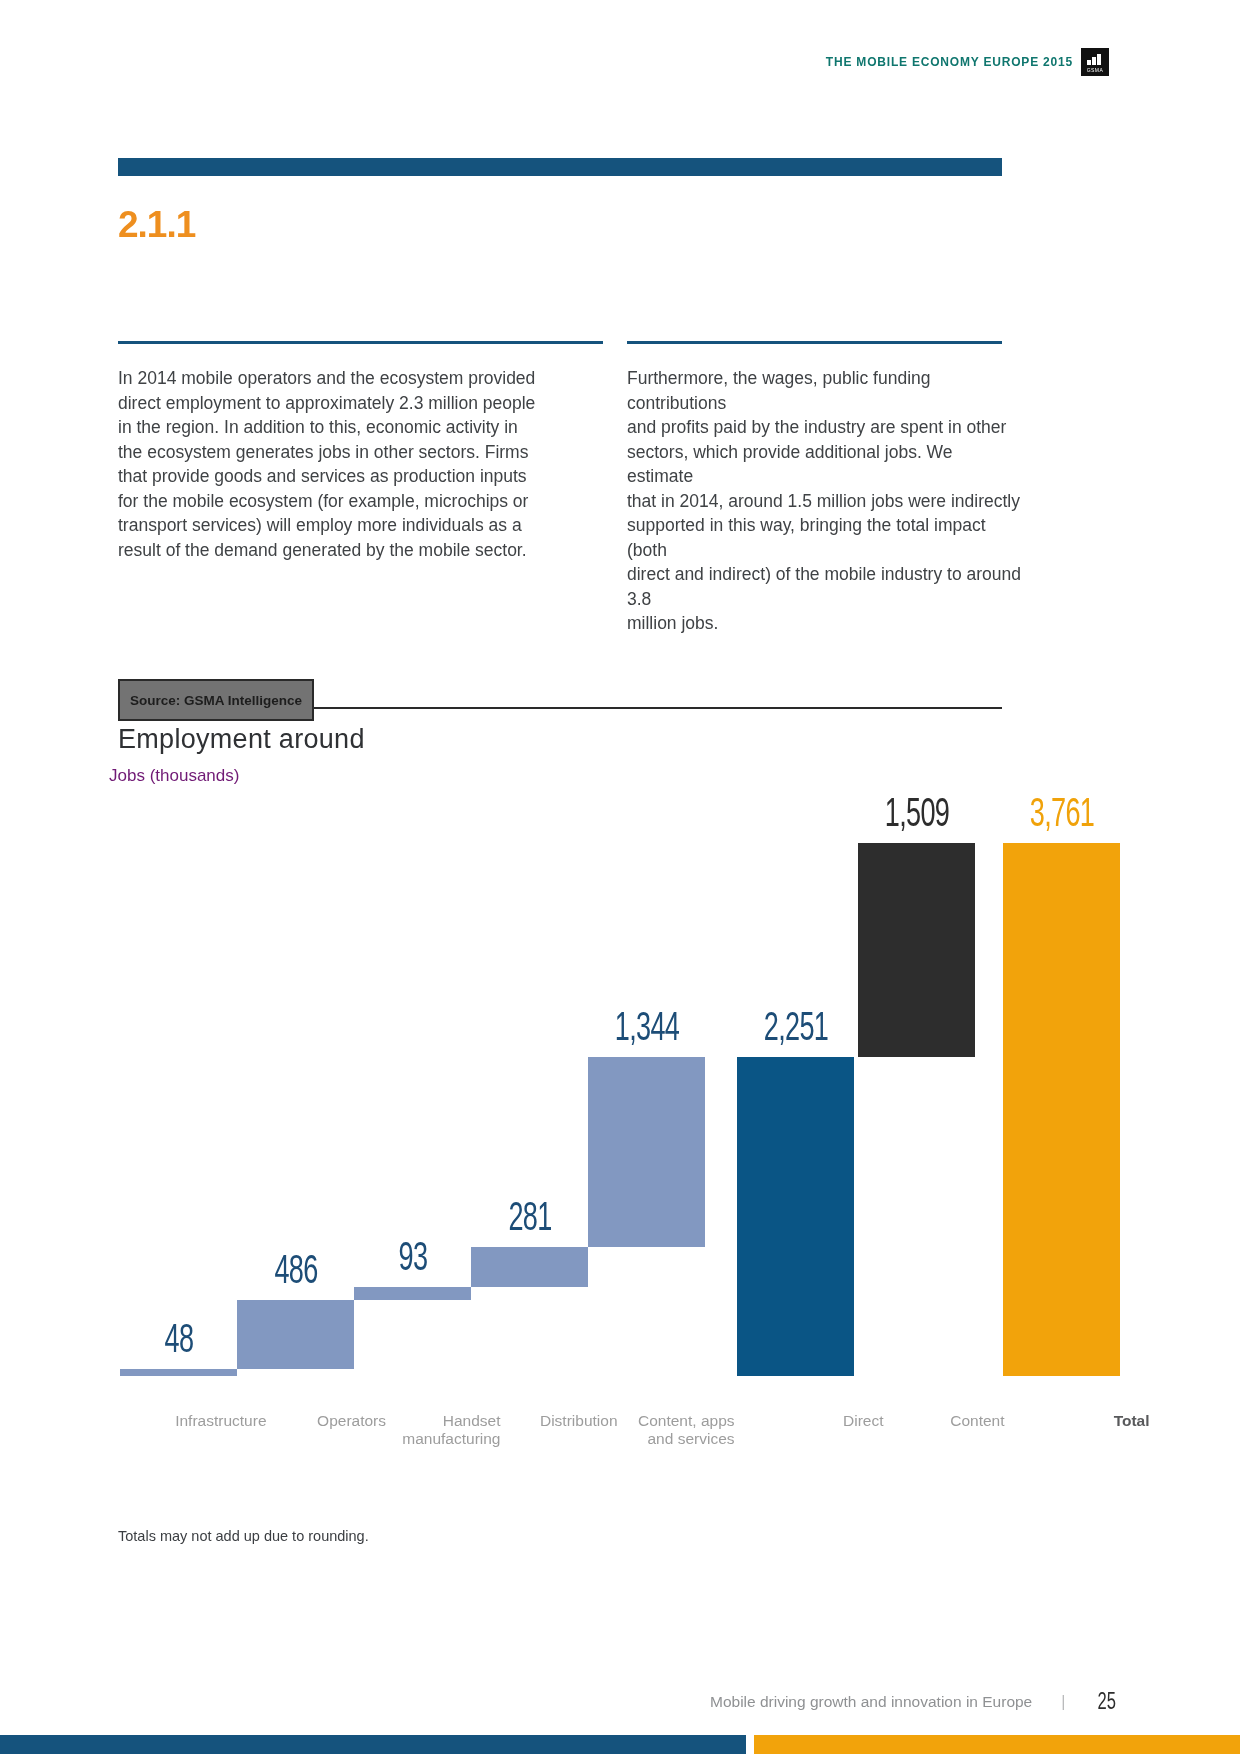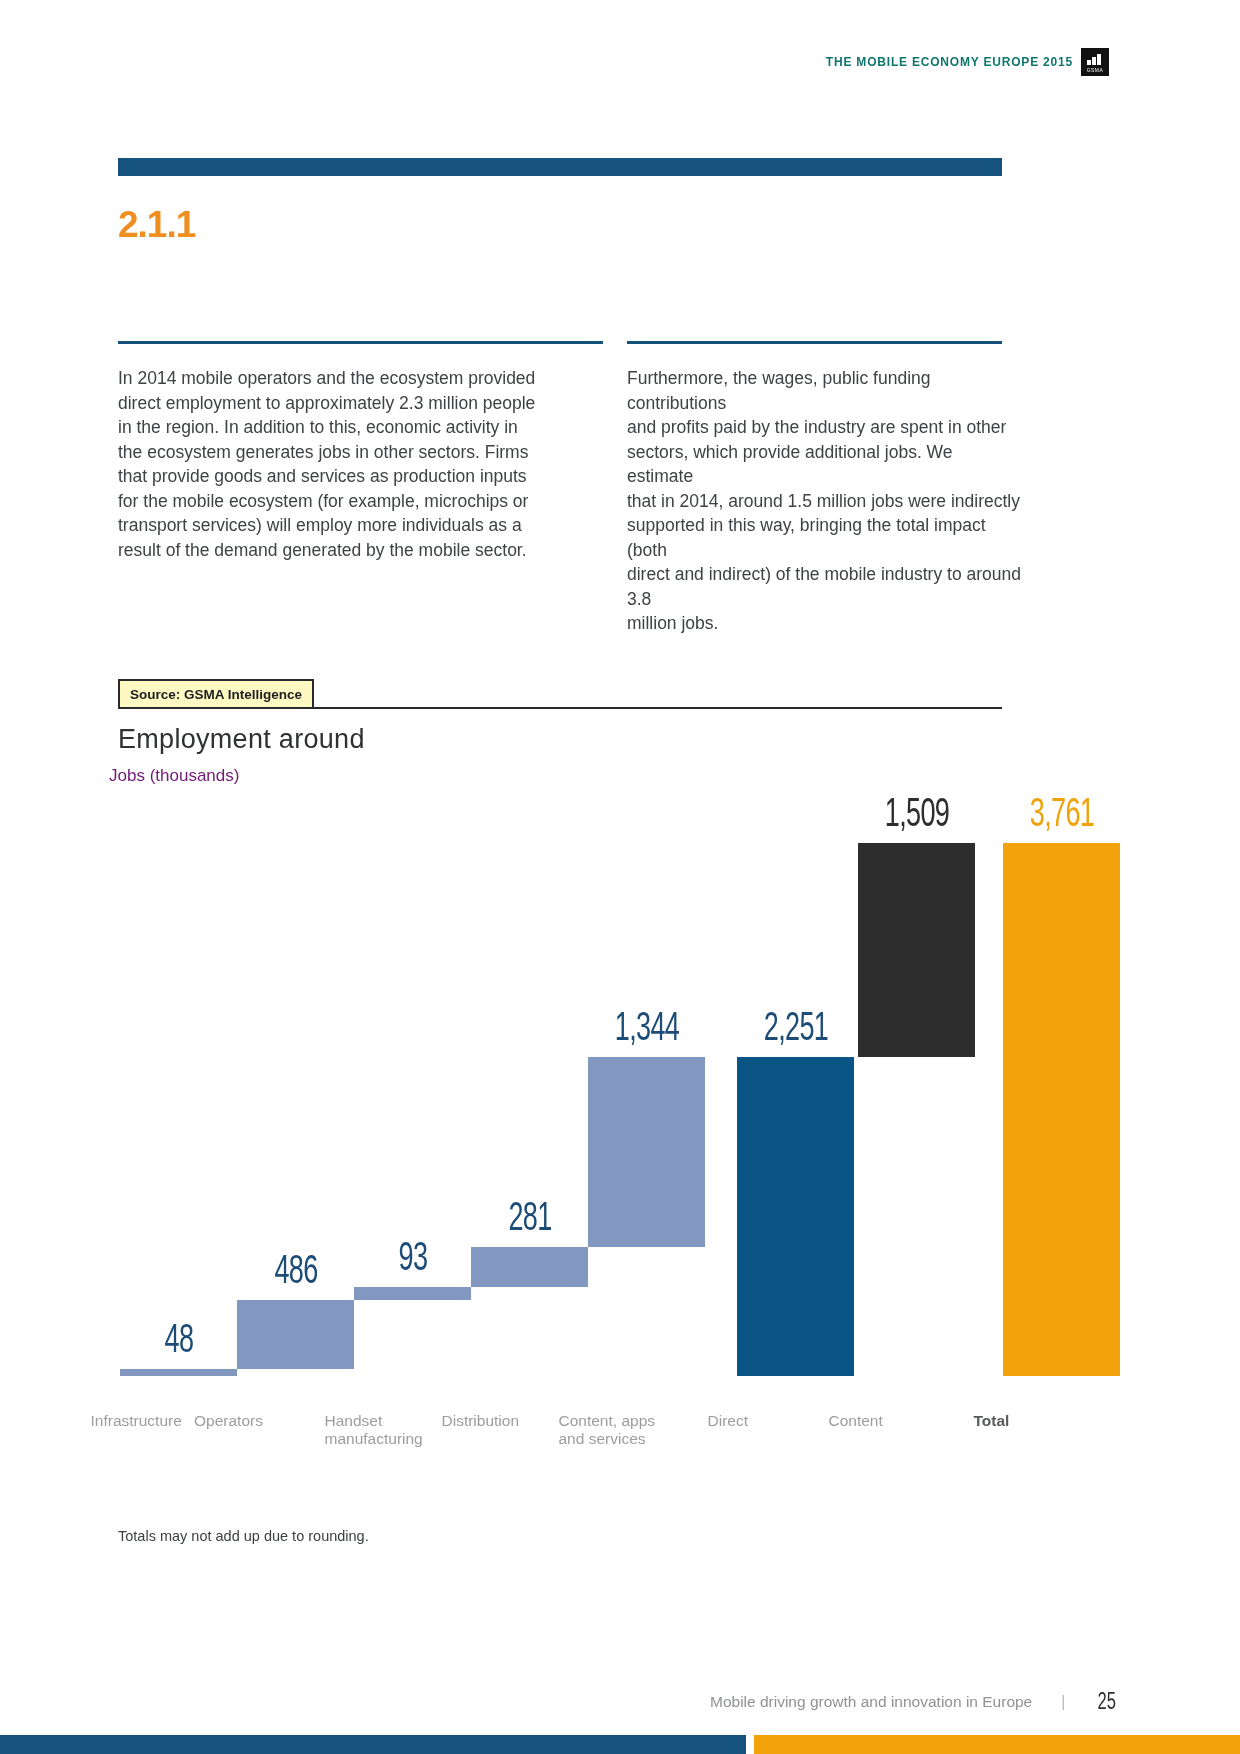--- a/index.html
+++ b/index.html
@@ -27,32 +27,32 @@
   .rule-left { left:118px; width:485px; }
   .rule-right { left:627px; width:375px; }
 
   .col-text { position:absolute; top:366px; font-size:17.5px; line-height:24.5px; color:#3f4245;
               white-space:pre-line; }
   .col-left { left:118px; width:500px; }
   .col-right { left:627px; width:395px; }
 
   
   .source-line { position:absolute; left:118px; top:707px; width:884px; height:2px; background:#2a2a2a; }
-  .source-box { position:absolute; left:118px; top:679px; width:196px; height:30px; background:#fef9c3;
+  .source-box { position:absolute; left:118px; top:679px; width:196px; height:42px; background:#737373;
                 border:2px solid #2a2a2a; display:flex; align-items:center; justify-content:center;
                 font-size:13.5px; font-weight:bold; color:#1d1d1d; }
   .chart-title { position:absolute; left:118px; top:724px; font-size:27px; color:#2f3134; letter-spacing:0.3px; }
   .chart-unit { position:absolute; left:109px; top:766px; font-size:17px; color:#701a75; }
 
   
   .chart-area { position:absolute; left:0; top:780px; width:1240px; height:720px; }
   .bar { position:absolute; }
   .val-label { position:absolute; height:48px; text-align:center; font-size:41px; font-weight:400;
                transform:scaleX(0.66); transform-origin:50% 50%; letter-spacing:-1px; white-space:nowrap; }
-  .cat-label { position:absolute; top:632px; width:176px; text-align:left; font-size:15.5px;
+  .cat-label { position:absolute; top:632px; width:176px; text-align:right; font-size:15.5px;
                line-height:17.5px; color:#9d9d9d; white-space:pre-line; }
   .cat-label.bold { font-weight:bold; color:#58595b; }
 
   .chart-footnote { position:absolute; left:118px; top:1528px; font-size:14.5px; color:#3b3e42; }
 
   
   .footer-line { position:absolute; top:1688px; right:120px; display:flex; align-items:center; gap:29px; }
   .footer-text { font-size:15.5px; color:#8f9193; }
   .footer-sep { font-size:16px; color:#b9babb; }
   .footer-page { font-size:23px; color:#2d2d2d; transform:scaleX(0.72); transform-origin:50% 50%; }
@@ -100,21 +100,21 @@
   <div class="source-box">Source: GSMA Intelligence</div>
   <div class="chart-title">Employment around</div>
   <div class="chart-unit">Jobs (thousands)</div>
 
   <div class="chart-area">
       <div class="bar" style="left: 120px; top: 589.198px; width: 117px; height: 6.80245px; background: rgb(130, 152, 193);"></div>
       <div class="val-label" style="left: 88.5px; width: 180px; top: 535.198px; color: rgb(29, 77, 119);">48</div>
       <div class="cat-label" style="left: 90.5px;">Infrastructure</div>
       <div class="bar" style="left: 237px; top: 520.323px; width: 117px; height: 68.8748px; background: rgb(130, 152, 193);"></div>
       <div class="val-label" style="left: 205.5px; width: 180px; top: 466.323px; color: rgb(29, 77, 119);">486</div>
-      <div class="cat-label" style="left: 194px;">Operators</div>
+      <div class="cat-label" style="left: 210px;">Operators</div>
       <div class="bar" style="left: 354px; top: 507.143px; width: 117px; height: 13.1797px; background: rgb(130, 152, 193);"></div>
       <div class="val-label" style="left: 322.5px; width: 180px; top: 453.143px; color: rgb(29, 77, 119);">93</div>
       <div class="cat-label" style="left: 324.5px;">Handset
 manufacturing</div>
       <div class="bar" style="left: 471px; top: 467.32px; width: 117px; height: 39.8227px; background: rgb(130, 152, 193);"></div>
       <div class="val-label" style="left: 439.5px; width: 180px; top: 413.32px; color: rgb(29, 77, 119);">281</div>
       <div class="cat-label" style="left: 441.5px;">Distribution</div>
       <div class="bar" style="left: 588px; top: 276.994px; width: 117px; height: 190.327px; background: rgb(130, 152, 193);"></div>
       <div class="val-label" style="left: 556.5px; width: 180px; top: 222.994px; color: rgb(29, 77, 119);">1,344</div>
       <div class="cat-label" style="left: 558.5px;">Content, apps

